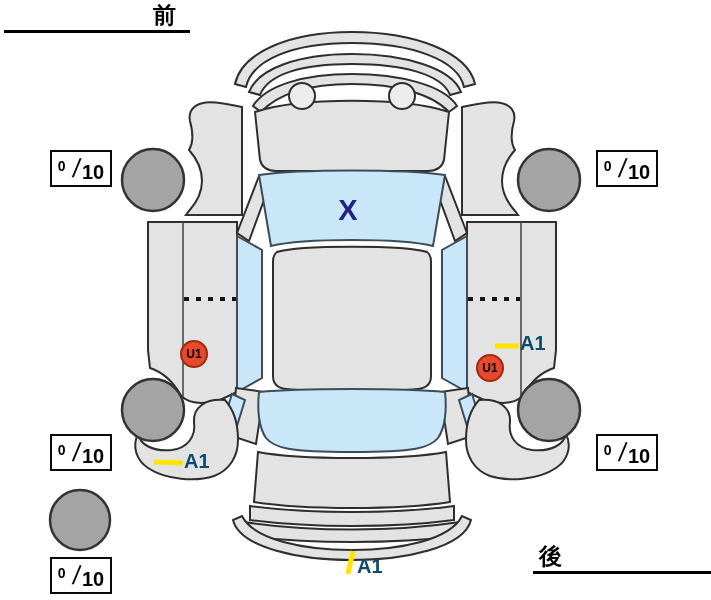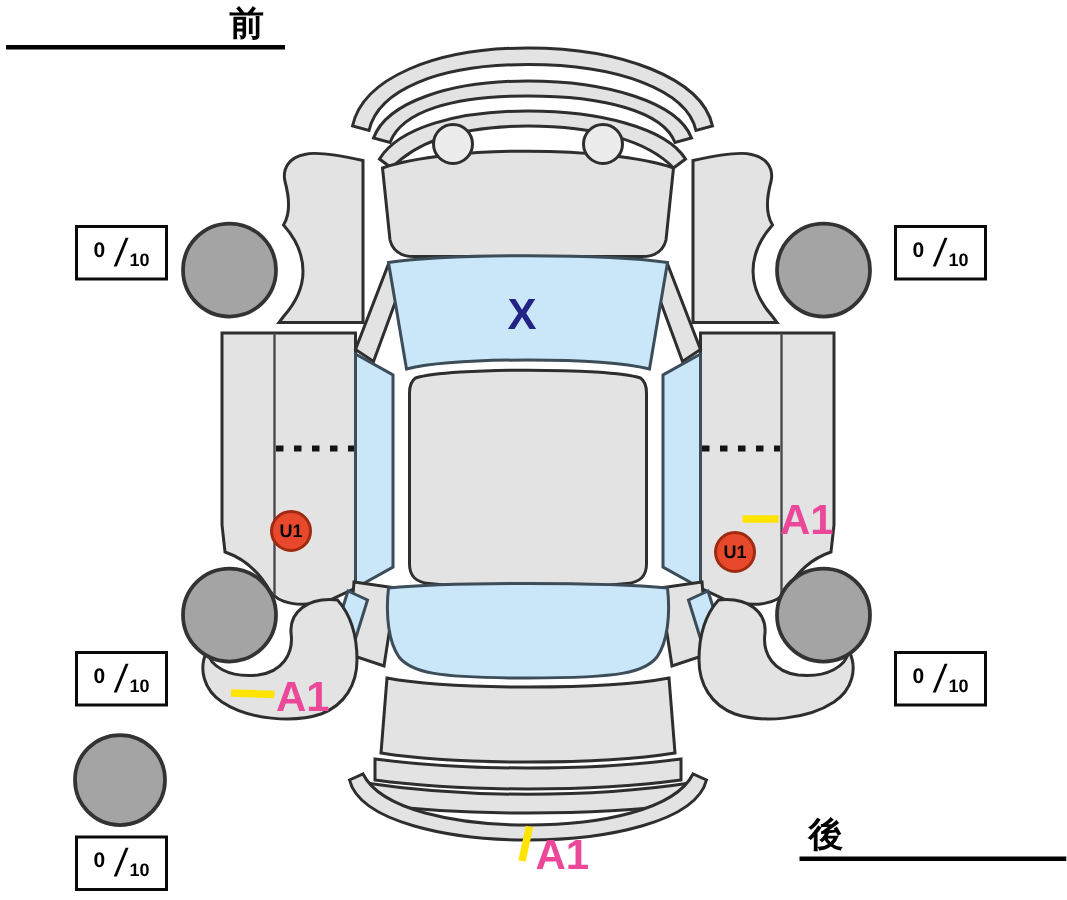--- a/index.html
+++ b/index.html
@@ -16,28 +16,28 @@
   .tick{stroke:#ffe400;stroke-width:5;fill:none;stroke-linecap:butt;}
   .edge-label{position:absolute;font-size:23px;font-weight:bold;border-bottom:3px solid #000;height:30px;box-sizing:content-box;}
   .edge-label.front{left:4px;top:0;width:172px;text-align:right;padding-right:14px;}
   .edge-label.rear{left:533px;top:541px;width:173px;text-align:left;padding-left:6px;}
   .tread-box{
     position:absolute;width:62px;height:37px;border:2px solid #0a0a0a;background:#fff;
     box-sizing:border-box;display:flex;align-items:center;justify-content:center;
   }
   .t-num{font-size:14px;font-weight:bold;transform:translateY(-3px);margin-right:7px;}
   .t-slash{font-size:26px;font-weight:400;transform:skewX(-8deg);}
-  .t-den{font-size:12px;font-weight:bold;transform:translateY(4px);margin-left:2px;}
+  .t-den{font-size:20px;font-weight:bold;transform:translateY(4px);margin-left:2px;}
   .u1-badge{
     position:absolute;width:28px;height:28px;border-radius:50%;
     background:#e8482c;border:2px solid #9e2a10;color:#000000;
     font-size:12px;font-weight:bold;display:flex;align-items:center;justify-content:center;
     box-sizing:border-box;letter-spacing:0;
   }
-  .a1-label{position:absolute;font-size:28px;font-weight:bold;color:#ec4899;line-height:1;}
+  .a1-label{position:absolute;font-size:20px;font-weight:bold;color:#0c4a6e;line-height:1;}
   .x-marker{position:absolute;left:326px;top:196px;width:44px;text-align:center;
     font-size:29px;font-weight:bold;color:#232287;line-height:1;}
 </style>
 </head>
 <body>
 
 <div class="stage">
 
   <svg width="711" height="600" viewBox="0 0 711 600">
 

